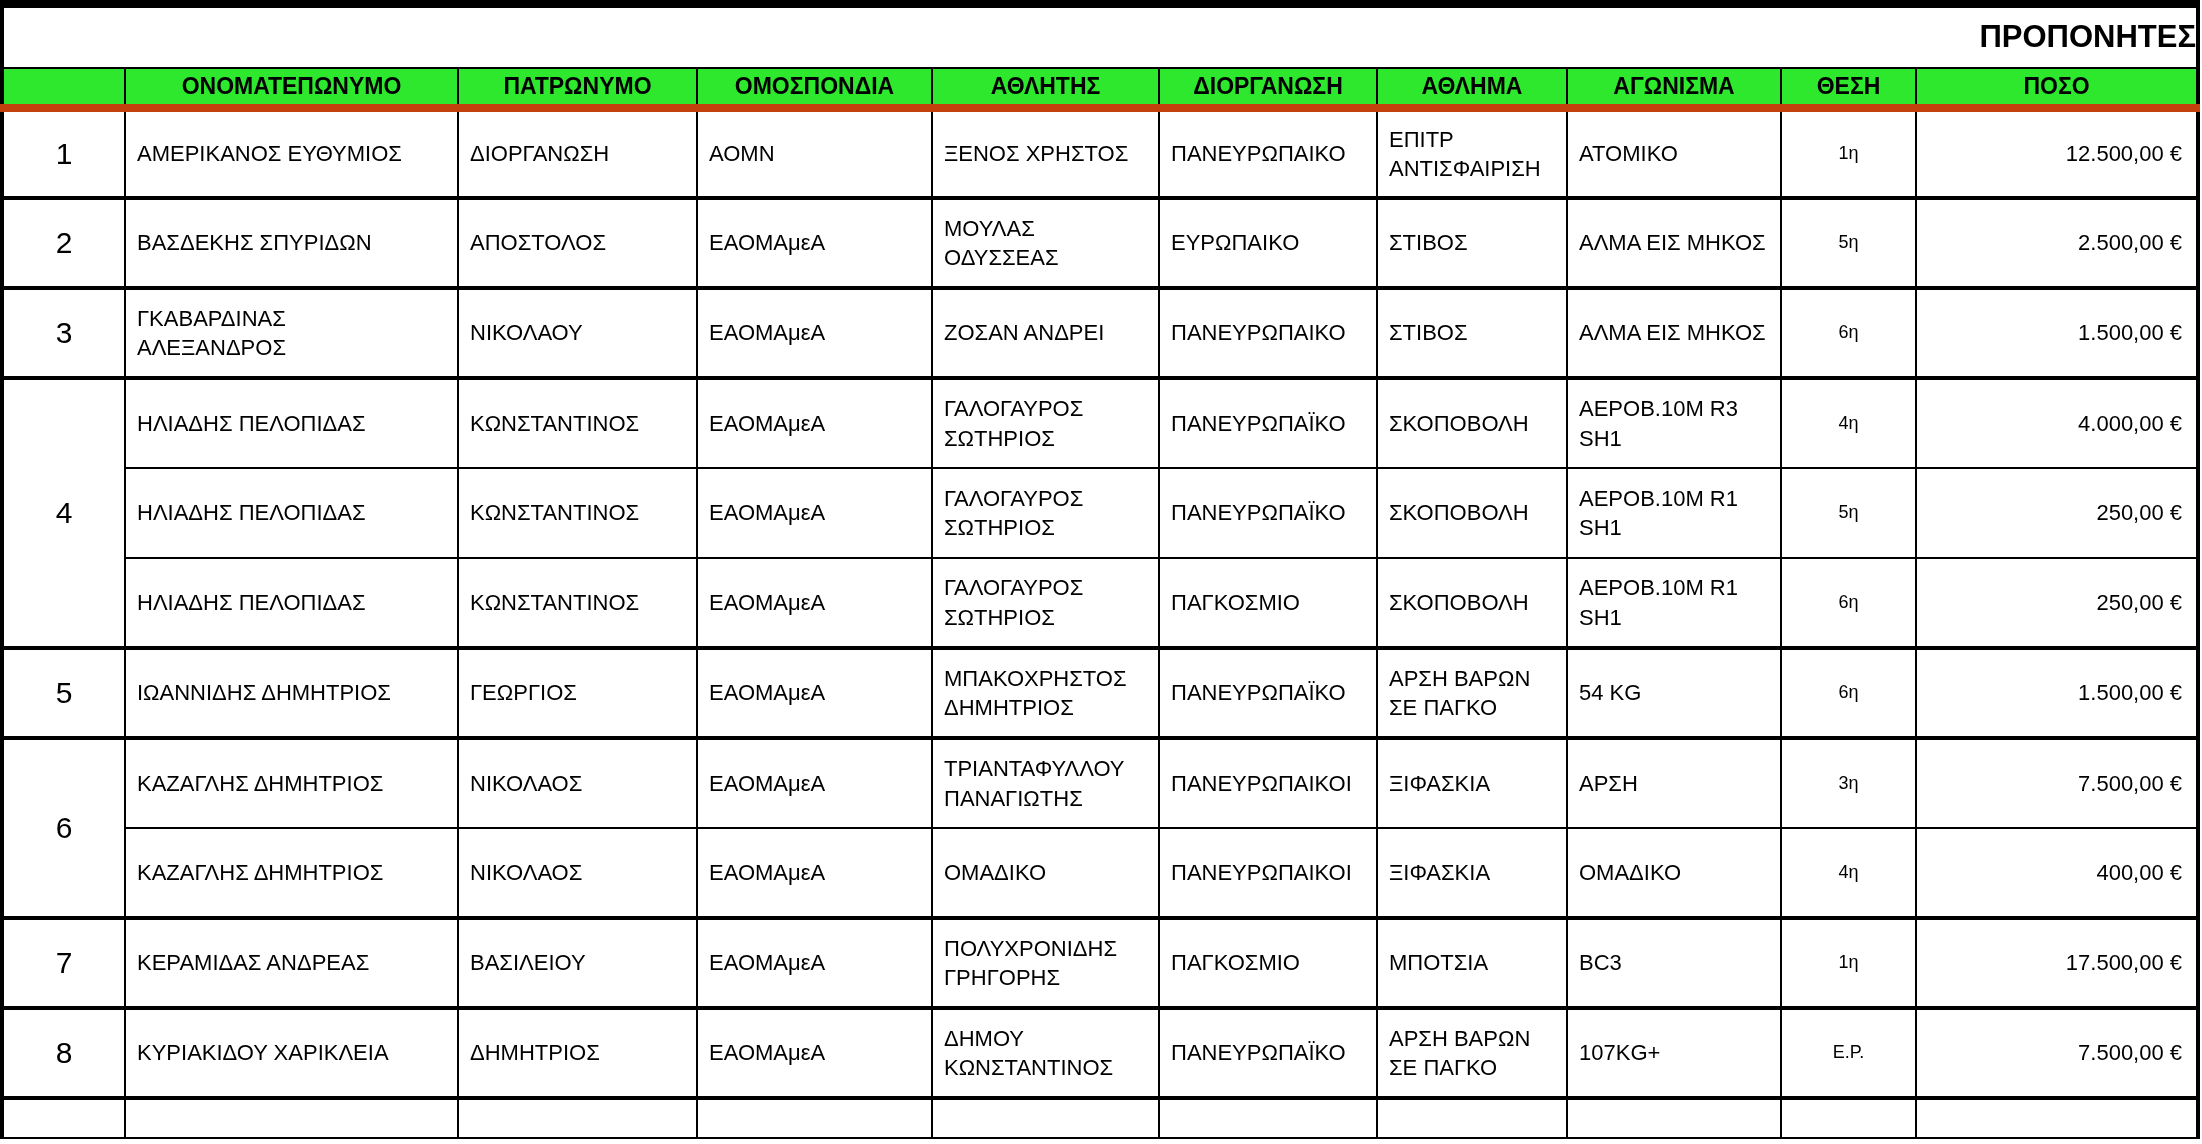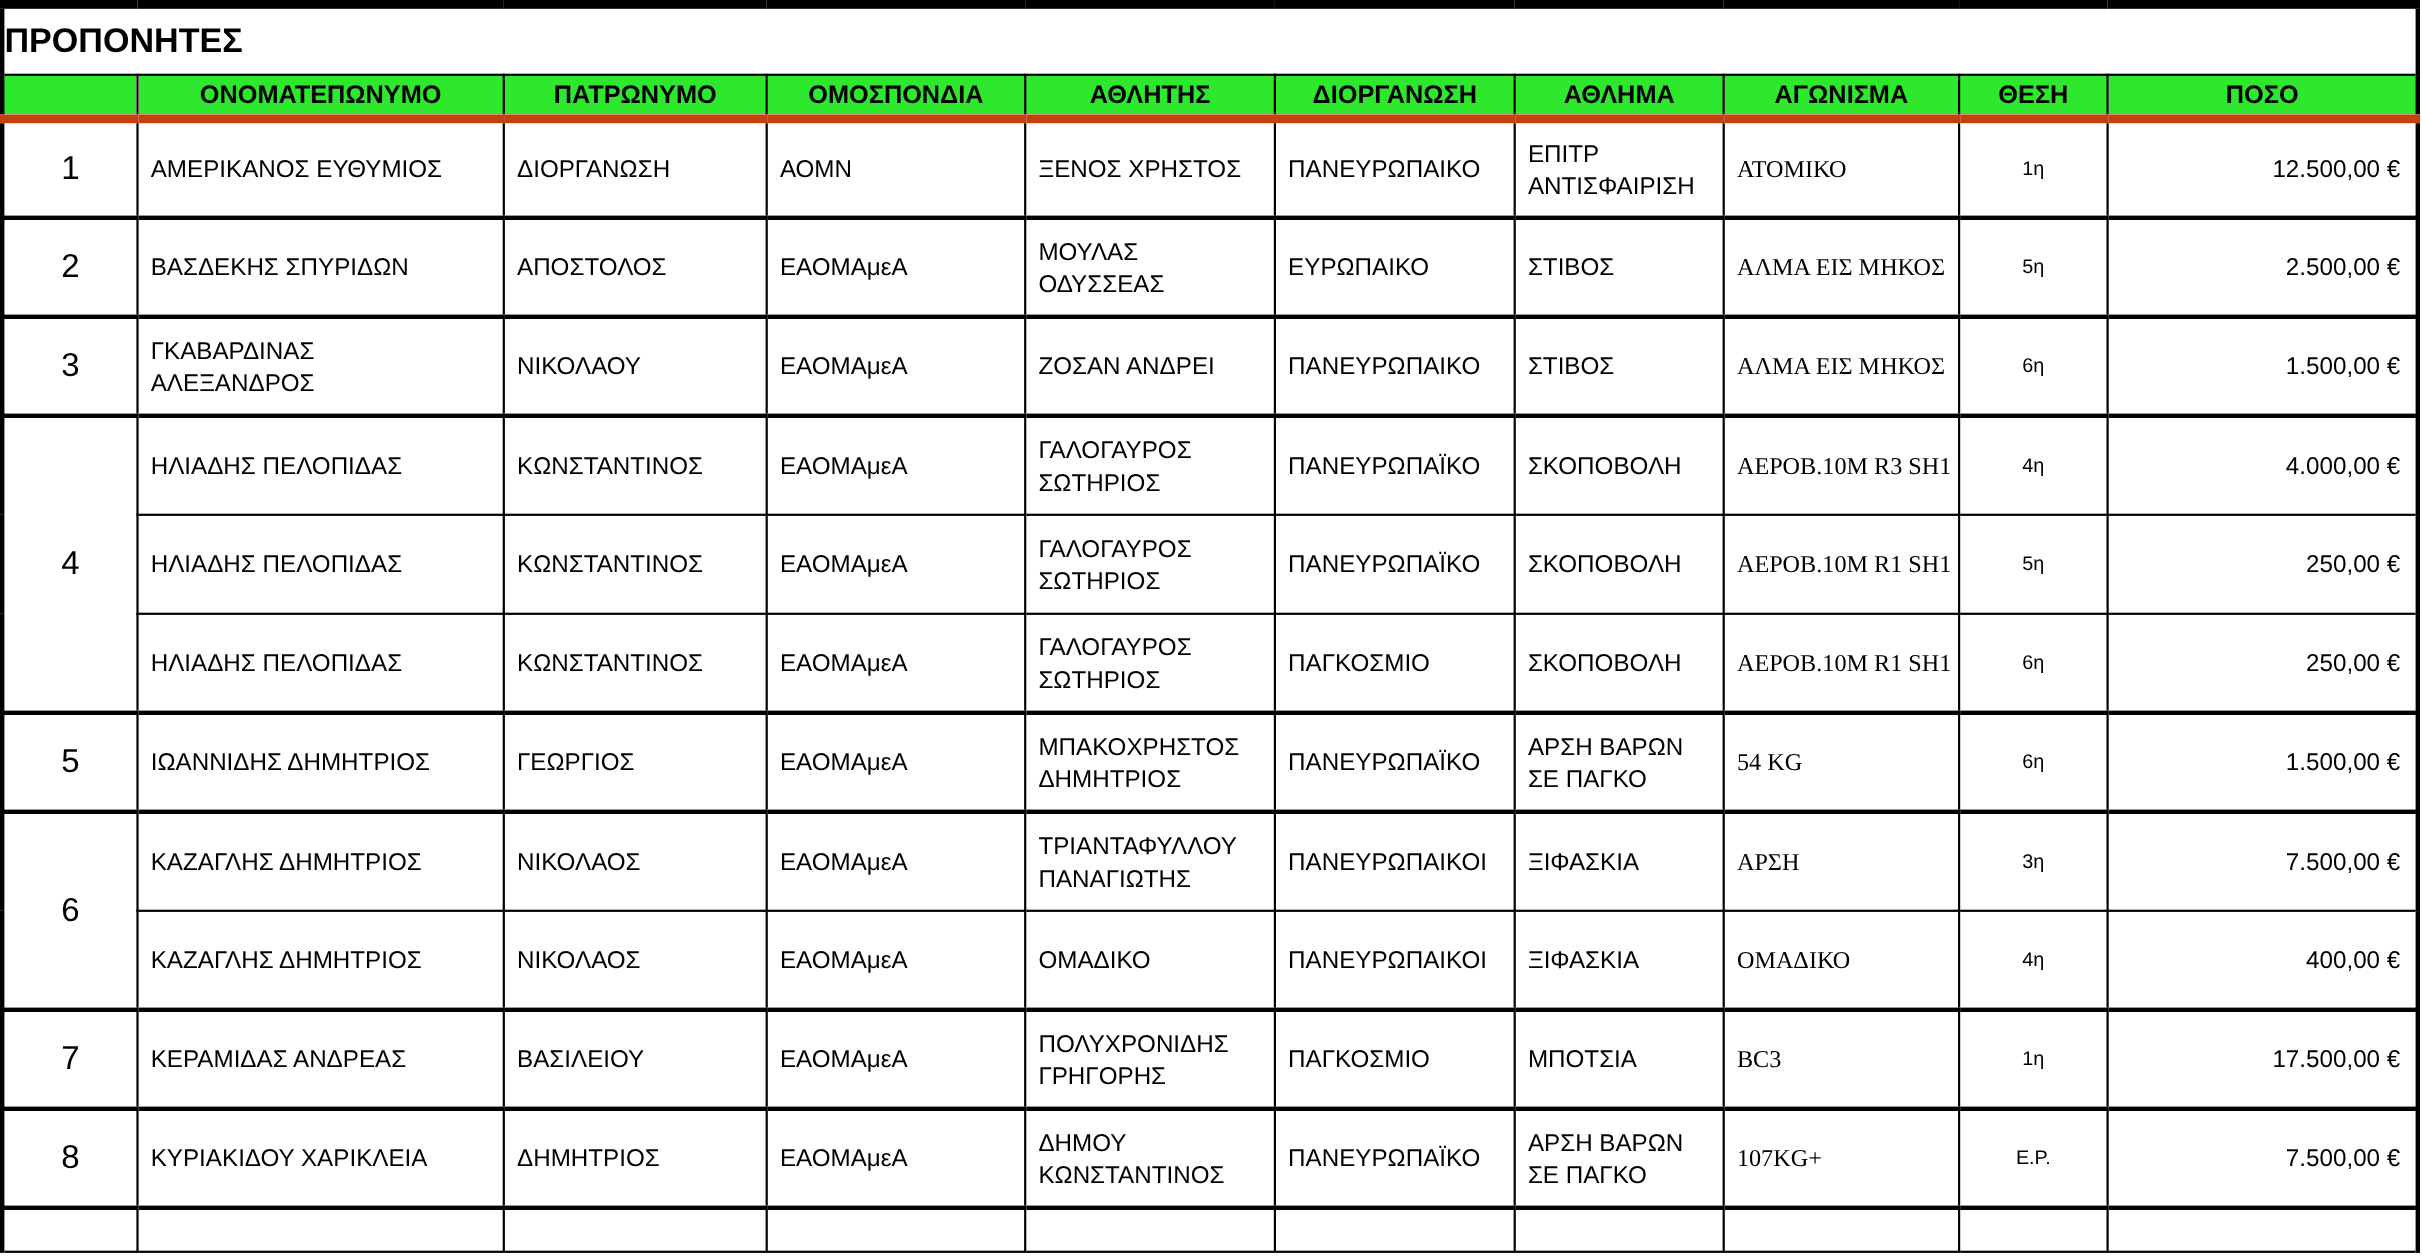--- a/index.html
+++ b/index.html
@@ -34,21 +34,21 @@
   td.first-col { border-left: 4px solid #000; }
   td.last-col  { border-right: 4px solid #000; }
 
   
   tr.title-row td {
     border-top: 8px solid #000;
     border-bottom: 2px solid #000;
     border-left: 4px solid #000;
     border-right: 4px solid #000;
     height: 64px;
-    text-align: left;
+    text-align: right;
     font-weight: bold;
     font-size: 31px;
     padding: 0;
   }
   
   tr.header-row td {
     background: var(--header-bg, #2DE82D);
     height: 40px;
     text-align: center;
     font-weight: bold;
@@ -60,21 +60,21 @@
   tr.data-row td { height: 90px; background: #ffffff; }
   td.group-end { border-bottom: 4px solid #000; }
 
   td.cell-num {
     text-align: center;
     font-size: 30px;
     padding: 0;
   }
   td.cell-full-name { padding-right: 52px; }
   td.cell-athlete   { padding-right: 6px; }
-  td.cell-discipline{ padding-right: 0; font-family: Liberation Serif, serif; }
+  td.cell-discipline{ padding-right: 0; }
   td.cell-position  { text-align: center; font-size: 18px; padding: 0 4px; }
   td.cell-amount    { text-align: right; padding-right: 14px; }
 
   tr.sliver-row td { height: 40px; background: #ffffff; }
 </style>
 </head>
 <body>
 
 <div class="sheet">
   <table class="coaches">

